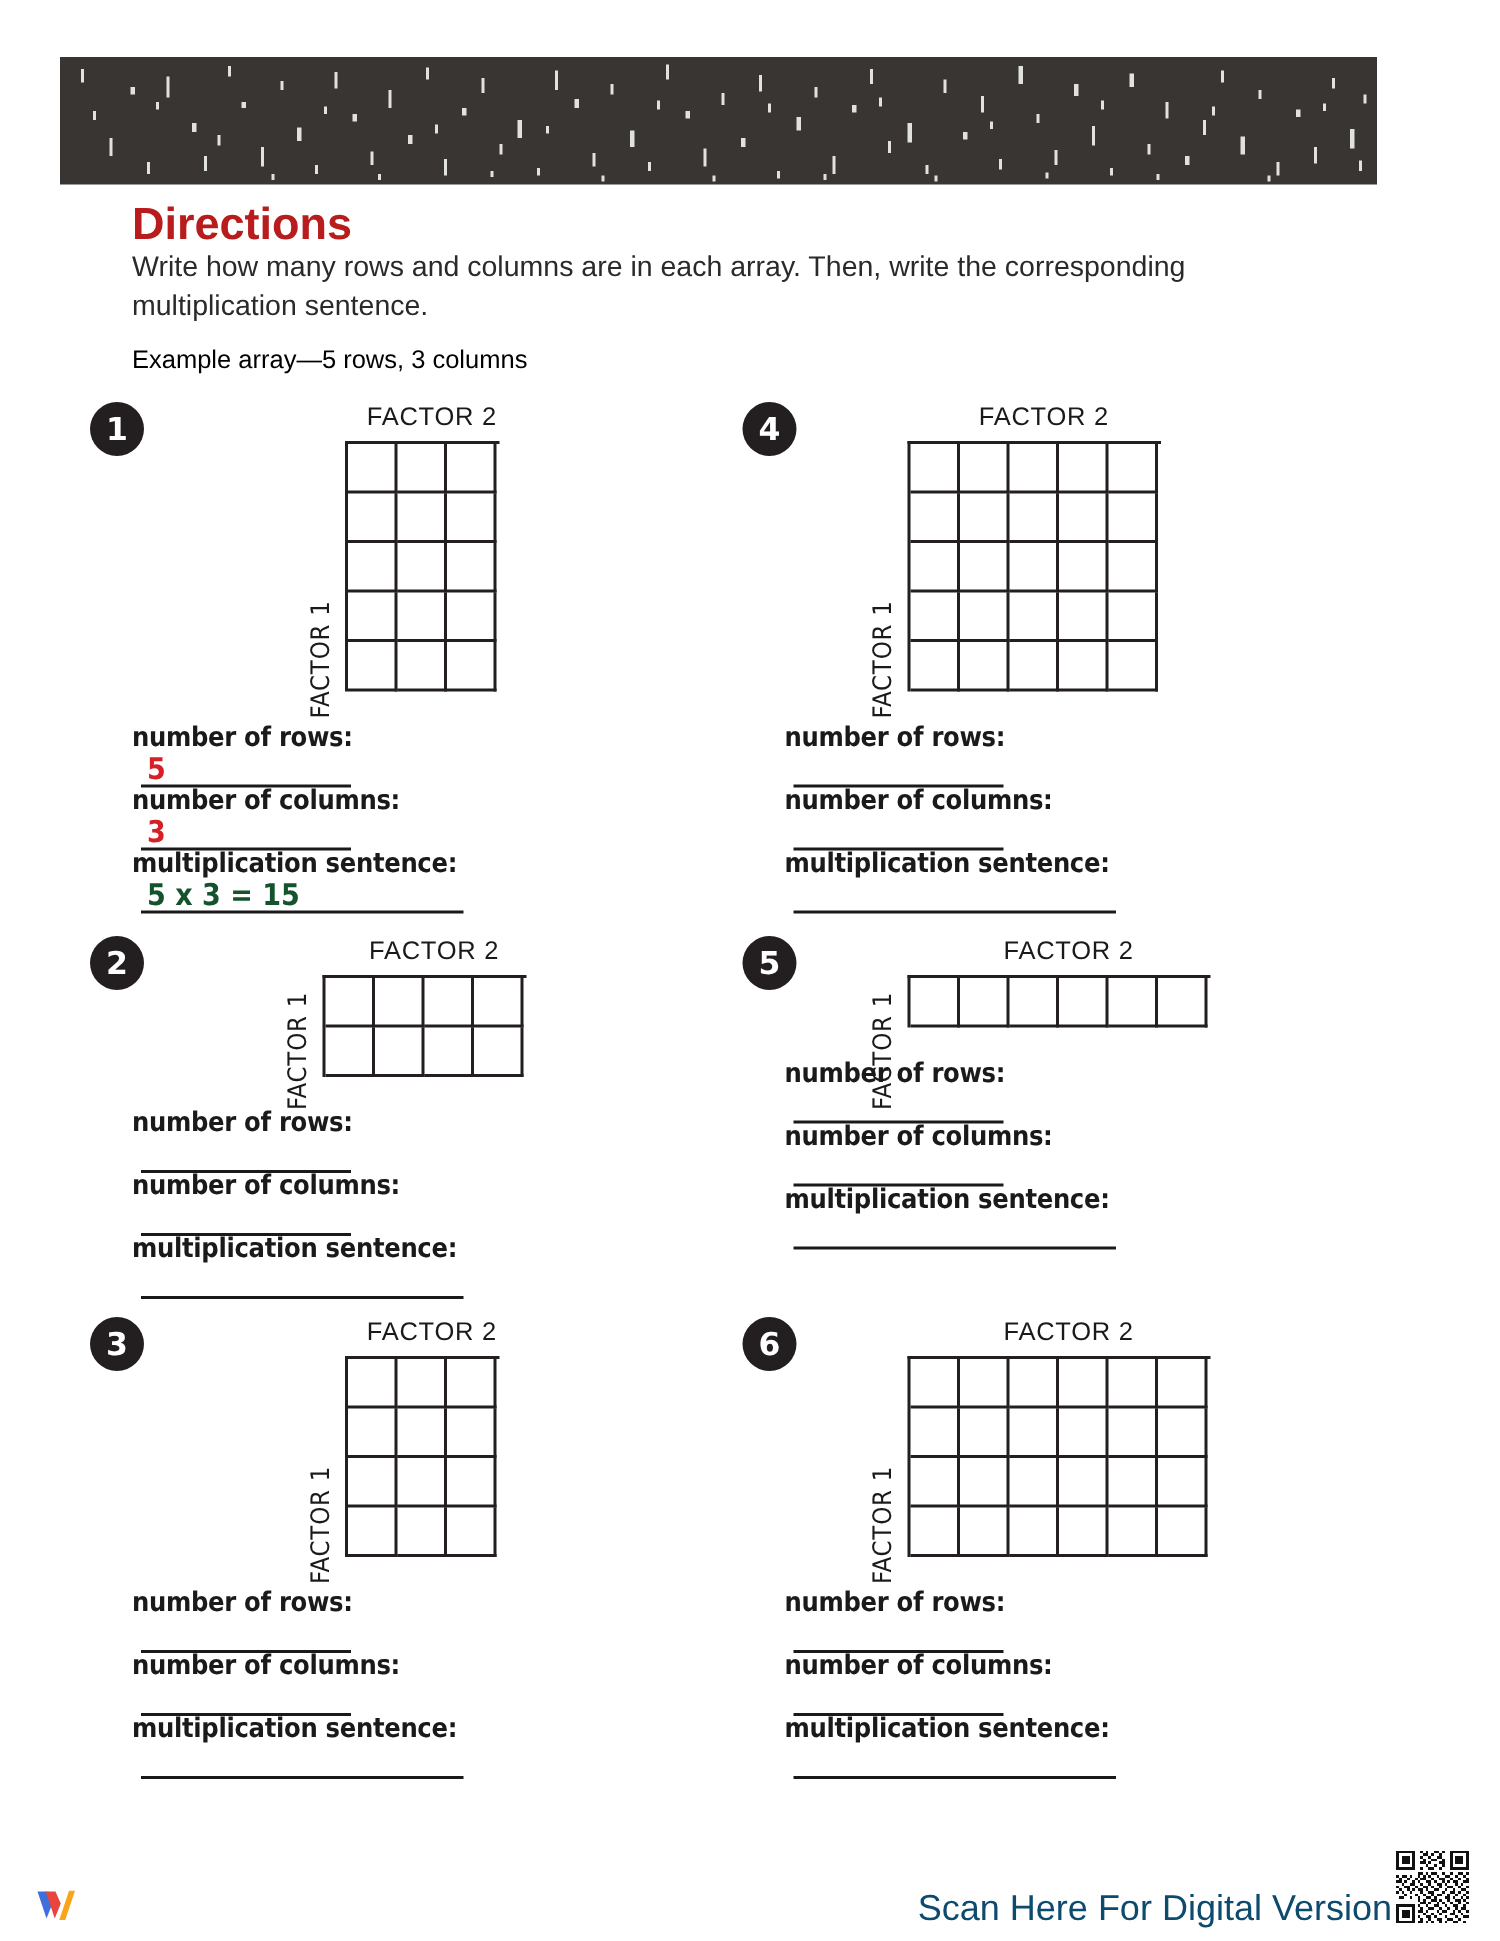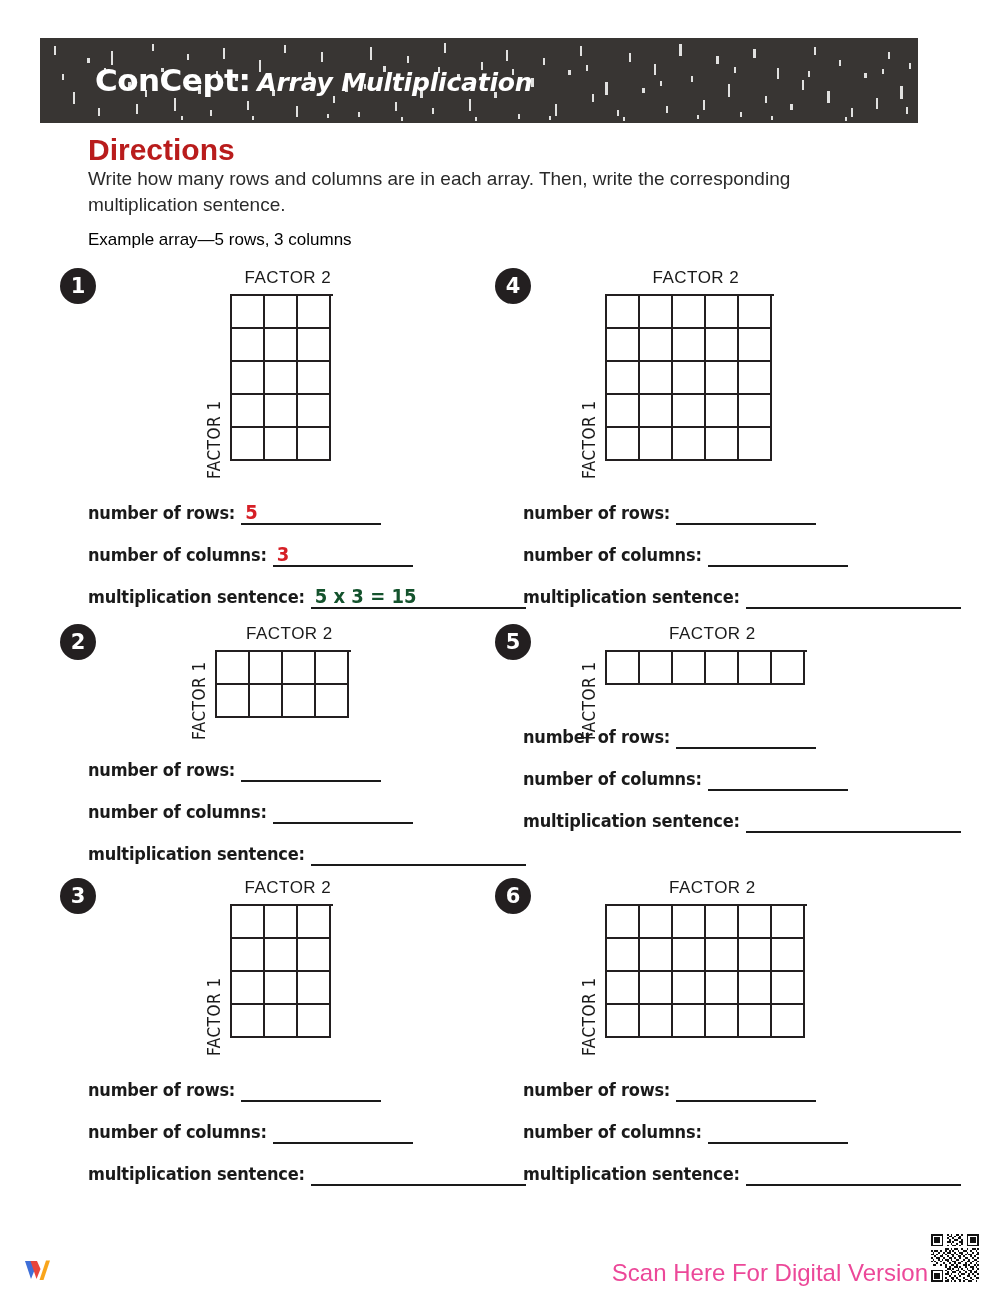--- a/index.html
+++ b/index.html
@@ -142,21 +142,21 @@
   }
 
   .answers {
     position: absolute;
   }
   .answer-row {
     position: relative;
     height: 42px;
     white-space: nowrap;
     display: flex;
-    align-items: flex-end;
+    flex-direction: column;
   }
   .answer-label {
     font-family: "DejaVu Sans Condensed", "DejaVu Sans", sans-serif;
     font-size: 18px;
     font-weight: bold;
     color: #1a1a1a;
     letter-spacing: -0.2px;
     line-height: 1;
     padding-bottom: 3px;
   }
@@ -199,21 +199,21 @@
     font-family: "Liberation Sans", sans-serif;
   }
   .logo-worksheet { color: #4272e8; }
   .logo-zone { color: #f9a51a; margin-left: 3px; }
 
   .scan-text {
     position: absolute;
     right: 72px;
     top: 1259px;
     font-size: 24px;
-    color: #ec4899;
+    color: #0c4a6e;
     white-space: nowrap;
   }
   .qr {
     position: absolute;
     left: 929px;
     top: 1232px;
     width: 52px;
     height: 52px;
     background: #ffffff;
   }
@@ -313,23 +313,20 @@
       <rect x="620" y="43" width="2" height="5"></rect>
         <rect x="657" y="77" width="2" height="4"></rect>
       <rect x="694" y="29" width="2" height="6"></rect>
         <rect x="731" y="78" width="2" height="4"></rect>
       <rect x="768" y="33" width="2" height="6"></rect>
         <rect x="805" y="79" width="2" height="4"></rect>
       <rect x="842" y="31" width="2" height="5"></rect>
         <rect x="866" y="69" width="2" height="7"></rect>
     </g>
   </svg>
-  <div class="banner-title">
-    <span class="title-concept">ConCept:</span><span class="title-topic">Array Multiplication</span>
-  </div>
 </div>
 
 <div class="directions-head">Directions</div>
 <div class="directions-body">Write how many rows and columns are in each array.  Then, write the corresponding multiplication sentence.</div>
 <div class="directions-example">Example array—5 rows,  3 columns</div>
 
 <div id="problems-container">
     <div class="problem" style="left: 60px; top: 268px;">
       <div class="badge">1</div>
       <div class="array-block" style="left: 170px; top: 0px;">

